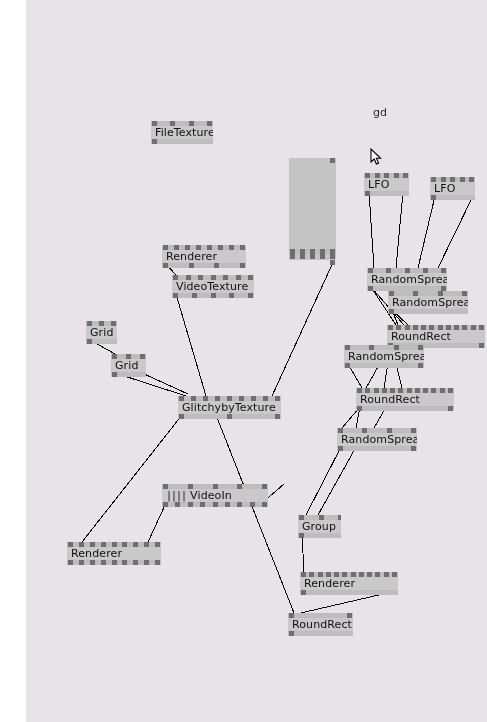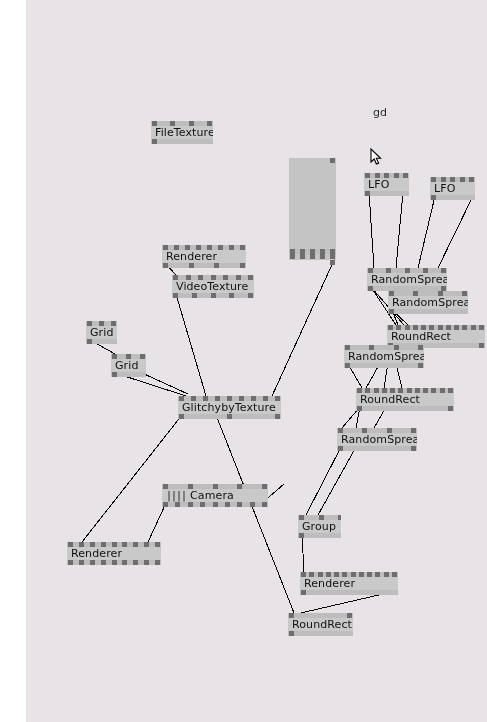--- a/index.html
+++ b/index.html
@@ -375,21 +375,21 @@
         <div class="node" style="left: 136px; top: 484px; width: 106px;">
           <div class="pinbar top">
             <div class="pin" style="left: 1px;"></div>
             <div class="pin" style="left: 26px;"></div>
             <div class="pin" style="left: 51px;"></div>
             <div class="pin" style="left: 75px;"></div>
             <div class="pin" style="left: 100px;"></div>
           </div>
           <div class="node-body">
             <span class="cam-glyph">||||</span>
-            <span class="node-label">Camera</span>
+            <span class="node-label">VideoIn</span>
           </div>
           <div class="pinbar bot">
             <div class="pin" style="left: 1px;"></div>
             <div class="pin" style="left: 13px;"></div>
             <div class="pin" style="left: 26px;"></div>
             <div class="pin" style="left: 38px;"></div>
             <div class="pin" style="left: 51px;"></div>
             <div class="pin" style="left: 63px;"></div>
             <div class="pin" style="left: 75px;"></div>
             <div class="pin" style="left: 88px;"></div>

